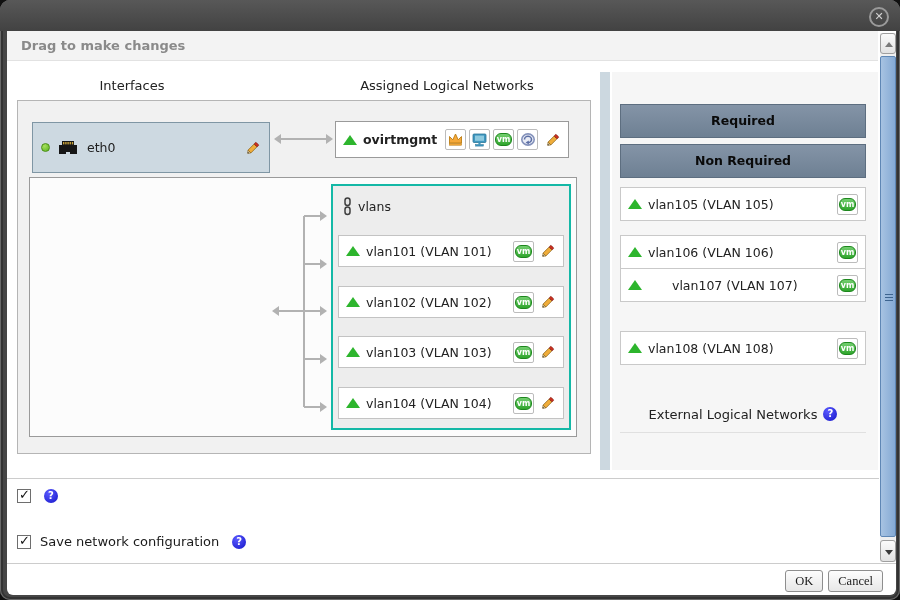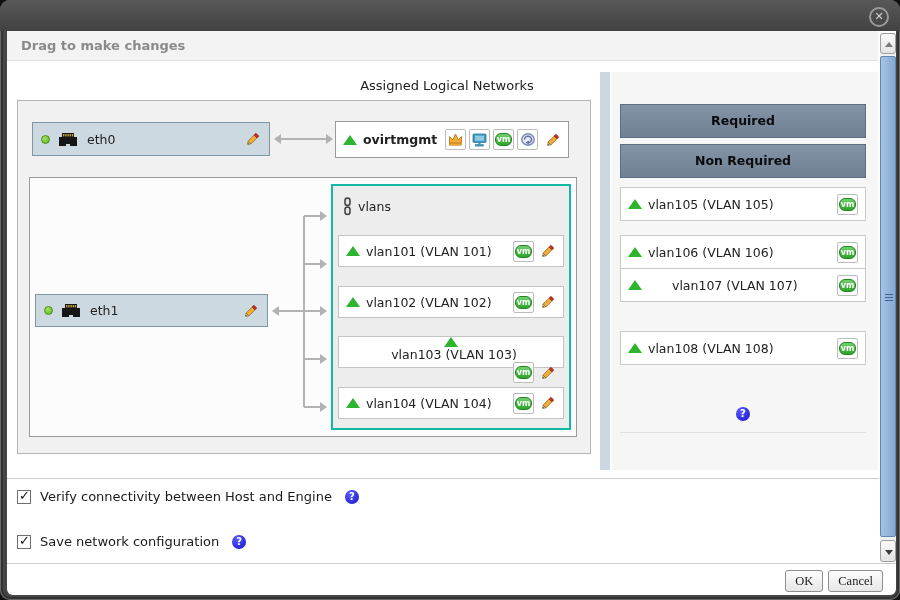--- a/index.html
+++ b/index.html
@@ -22,40 +22,40 @@
   .col-header { position:absolute; top:47px; font-size:13px; color:#222; text-align:center; }
   .hdr-ifaces { left:40px; width:170px; }
   .hdr-assigned { left:320px; width:240px; }
   .hdr-unassigned { left:608px; width:258px; }
 
   .wrapper { position:absolute; left:10px; top:69px; width:574px; height:354px;
              background:#f1f1f1; border:1px solid #b5b5b5; }
 
   .iface-box { position:absolute; background:#cdd9e1; border:1px solid #7f96a4; display:flex;
                align-items:center; padding:0 8px; }
-  .eth0-box { left:14px; top:21px; width:238px; height:34px; }
+  .eth0-box { left:14px; top:21px; width:238px; height:51px; }
   .eth1-box { left:5px; top:116px; width:233px; height:33px; }
   .iface-name { font-size:12.5px; color:#222; margin-left:7px; }
 
   .net-row { position:absolute; background:#fff; border:1px solid #c3c3c3; display:flex;
              align-items:center; padding:0 7px; }
   .mgmt-box { left:317px; top:20px; width:234px; height:37px; border-color:#9a9a9a; }
   .net-name { font-size:12.5px; color:#222; margin-left:6px; }
   .net-name.bold { font-weight:bold; }
   .row-icons { margin-left:auto; display:flex; align-items:center; gap:3px; }
 
   .eth1-panel { position:absolute; left:11px; top:76px; width:548px; height:260px;
                 background:#fcfcfc; border:1px solid #9a9a9a; }
 
   .vlans-box { position:absolute; left:301px; top:6px; width:240px; height:246px;
                background:#ededed; border:2px solid #14b8a6; }
   .vlans-header { position:absolute; left:9px; top:11px; display:flex; align-items:center; gap:5px;
                   font-size:12.5px; color:#222; }
   .vlan-row { left:5px; width:226px; height:32px; }
-  .v101 { top:49px; } .v102 { top:100px; } .v103 { top:150px;flex-direction:column; } .v104 { top:201px; }
+  .v101 { top:49px; } .v102 { top:100px; } .v103 { top:150px; } .v104 { top:201px; }
 
   .tri-up { width:0; height:0; border-left:7px solid transparent; border-right:7px solid transparent;
             border-bottom:10px solid #2db52d; flex:none; }
   .status-dot { width:9px; height:9px; border-radius:50%; flex:none;
                 background:radial-gradient(circle at 35% 30%, #a8e060, #58b31e); border:1px solid #4b8f16; }
   .badge-box { width:21px; height:21px; background:#fff; border:1px solid #bcbcbc; border-radius:2px;
                display:flex; align-items:center; justify-content:center; flex:none; }
   .vm-chip { min-width:15px; height:13px; padding:0 1px; background:linear-gradient(#74cf70,#2fa52c);
              border:1px solid #1d871d; border-radius:6px; color:#fff; font-size:8px; font-weight:bold;
              text-align:center; line-height:12px; }
@@ -120,20 +120,21 @@
 <body>
 
 <div class="frame">
   <div class="titlebar">
     <div class="close-btn">✕</div>
   </div>
 
   <div class="client">
     <div class="banner">Drag to make changes</div>
 
+    <div class="col-header hdr-ifaces">Interfaces</div>
     <div class="col-header hdr-assigned">Assigned Logical Networks</div>
     <div class="col-header hdr-unassigned">Unassigned Logical Networks</div>
 
     <div class="wrapper">
 
       <div class="iface-box eth0-box">
         <span class="status-dot"></span>
         <svg width="24" height="17" viewBox="0 0 24 17" style="margin-left:6px">
           <path d="M3,6 h3 v-4 h12 v4 h3 v9 h-7 v-2 h-4 v2 h-7 z" fill="#161616"></path>
           <rect x="7" y="3" width="1.4" height="2.4" fill="#c9a23a"></rect>
@@ -195,42 +196,20 @@
               <polygon points="1.7,7 0.4,8 1.7,9" fill="#333"></polygon>
               <rect x="3" y="6" width="8.6" height="4" fill="#f0ad3a" stroke="#8a621a" stroke-width="0.7"></rect>
               <rect x="11.6" y="5.8" width="2.6" height="4.4" rx="1" fill="#cc3020" stroke="#7d1d10" stroke-width="0.6"></rect>
             </g>
           </svg>
         </span>
       </div>
 
       <div class="eth1-panel">
 
-        <div class="iface-box eth1-box">
-          <span class="status-dot"></span>
-          <svg width="24" height="17" viewBox="0 0 24 17" style="margin-left:6px">
-            <path d="M3,6 h3 v-4 h12 v4 h3 v9 h-7 v-2 h-4 v2 h-7 z" fill="#161616"></path>
-            <rect x="7" y="3" width="1.4" height="2.4" fill="#c9a23a"></rect>
-              <rect x="9.2" y="3" width="1.4" height="2.4" fill="#c9a23a"></rect>
-            <rect x="11.4" y="3" width="1.4" height="2.4" fill="#c9a23a"></rect>
-              <rect x="13.6" y="3" width="1.4" height="2.4" fill="#c9a23a"></rect>
-            <rect x="15.8" y="3" width="1.4" height="2.4" fill="#c9a23a"></rect>
-          </svg>
-          <span class="iface-name">eth1</span>
-          <span class="row-icons">
-            <svg width="16" height="16" viewBox="0 0 16 16">
-              <g transform="rotate(-45 8 8)">
-                <polygon points="3,6 0.4,8 3,10" fill="#e9d9ae" stroke="#8a621a" stroke-width="0.6"></polygon>
-                <polygon points="1.7,7 0.4,8 1.7,9" fill="#333"></polygon>
-                <rect x="3" y="6" width="8.6" height="4" fill="#f0ad3a" stroke="#8a621a" stroke-width="0.7"></rect>
-                <rect x="11.6" y="5.8" width="2.6" height="4.4" rx="1" fill="#cc3020" stroke="#7d1d10" stroke-width="0.6"></rect>
-              </g>
-            </svg>
-          </span>
-        </div>
 
         <div>
           <div class="v-line" style="left:273px; top:38px; height:191px;"></div>
           <div class="h-line" style="left:274px; top:37px; width:18px;"></div>
             <div class="ah-r" style="left:290px; top:33px;"></div>
           <div class="h-line" style="left:274px; top:85px; width:18px;"></div>
             <div class="ah-r" style="left:290px; top:81px;"></div>
           <div class="h-line" style="left:248px; top:132px; width:44px;"></div>
           <div class="ah-l" style="left:242px; top:128px;"></div>
             <div class="ah-r" style="left:290px; top:128px;"></div>
@@ -361,31 +340,31 @@
       <span class="tri-up"></span>
       <span class="net-name">vlan108 (VLAN 108)</span>
       <span class="row-icons">
           <span class="badge-box">
             <span class="vm-chip">vm</span>
           </span>
         </span>
     </div>
 
     <div class="external">
+      <span>External Logical Networks</span>
       <span class="help-icon">?</span>
     </div>
     <div class="r-divider"></div>
 
     <div class="h-divider"></div>
 
     <div class="option-row opt1">
       <span class="checkbox">
           <span class="mark">✓</span>
         </span>
-      <span class="opt-label">Verify connectivity between Host and Engine</span>
       <span class="help-icon">?</span>
     </div>
     <div class="option-row opt2">
       <span class="checkbox">
           <span class="mark">✓</span>
         </span>
       <span class="opt-label">Save network configuration</span>
       <span class="help-icon">?</span>
     </div>
 

